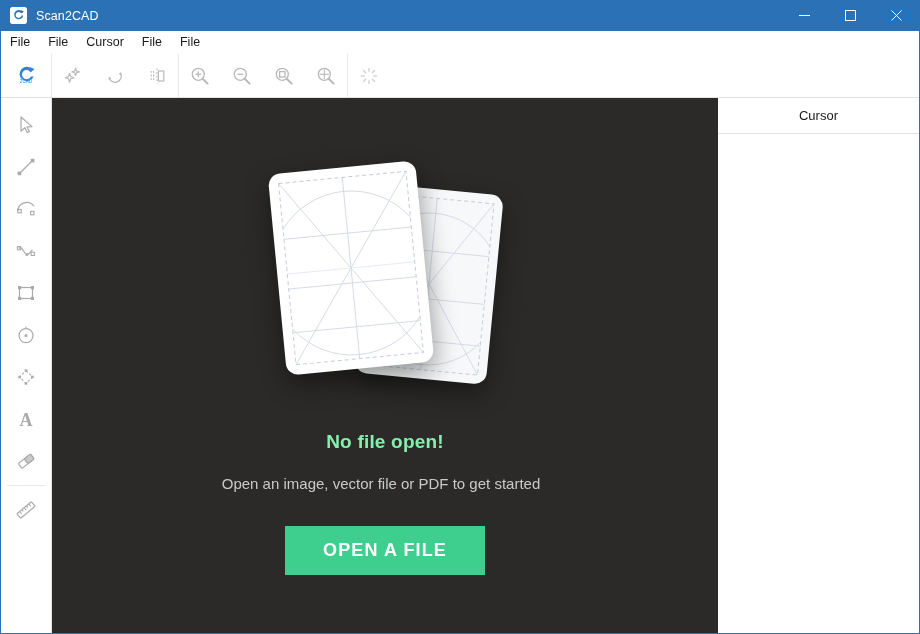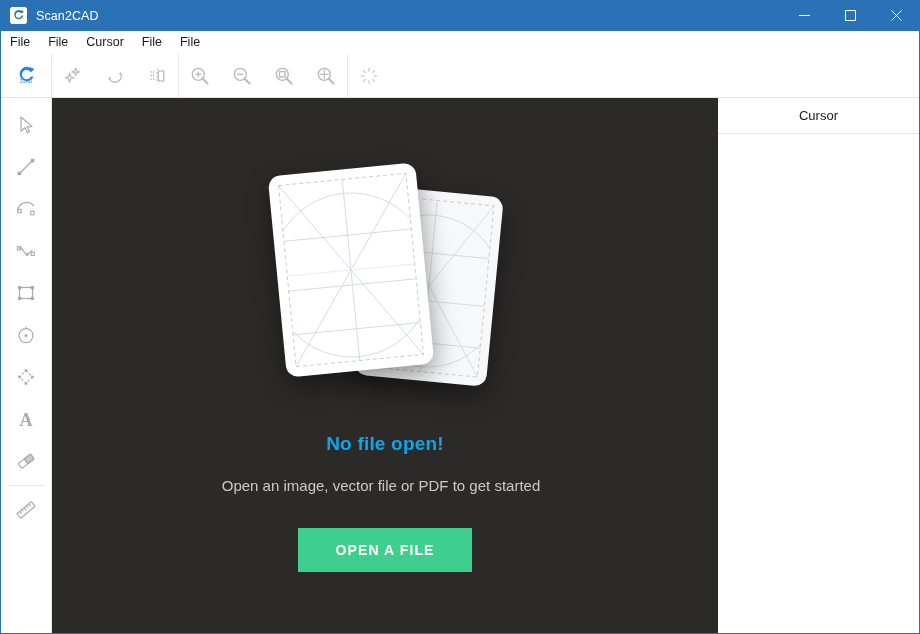--- a/index.html
+++ b/index.html
@@ -216,36 +216,36 @@
     background: #ffffff;
   }
   .sheet svg {
     position: absolute;
     left: 0;
     top: 0;
     width: 100%;
     height: 100%;
   }
   .empty-title {
-    color: #0ea5e9;
+    color: #86efac;
     font-size: 19px;
     font-weight: bold;
     letter-spacing: 0.2px;
     margin: 0 0 22px 0;
   }
   .empty-sub {
     color: #c9c9c9;
     font-size: 15px;
     margin: 0 8px 34px 0;
     font-weight: normal;
   }
   .open-btn {
     background: #3ecf8e;
     color: #ffffff;
-    font-size: 14px;
+    font-size: 18px;
     font-weight: bold;
     letter-spacing: 1.1px;
     border: none;
     padding: 14px 38px;
     cursor: default;
     font-family: "Liberation Sans", sans-serif;
   }
 
   
   .rightpanel {

